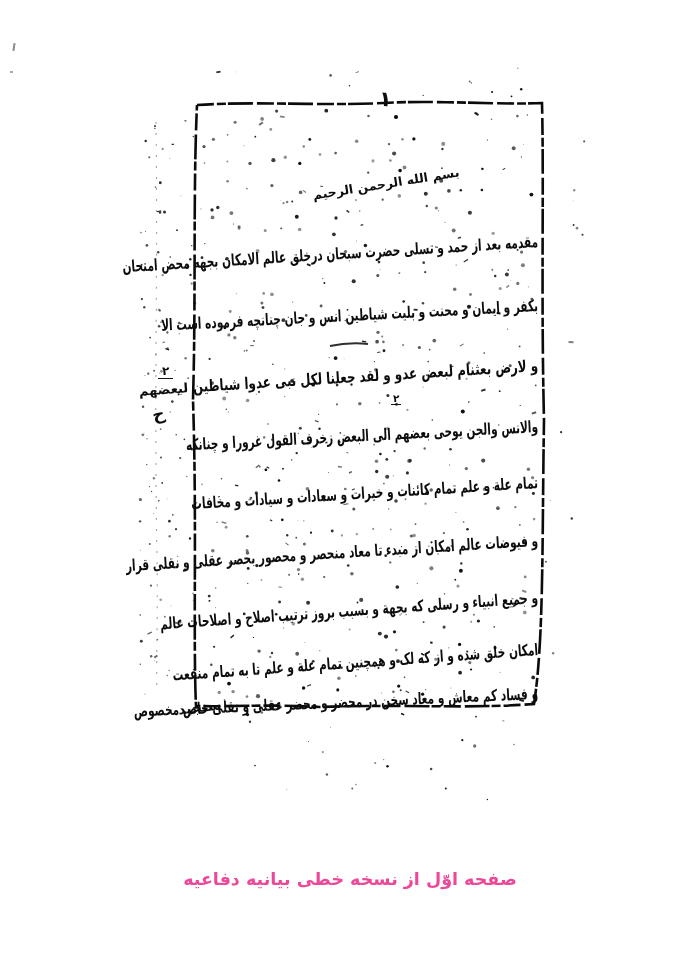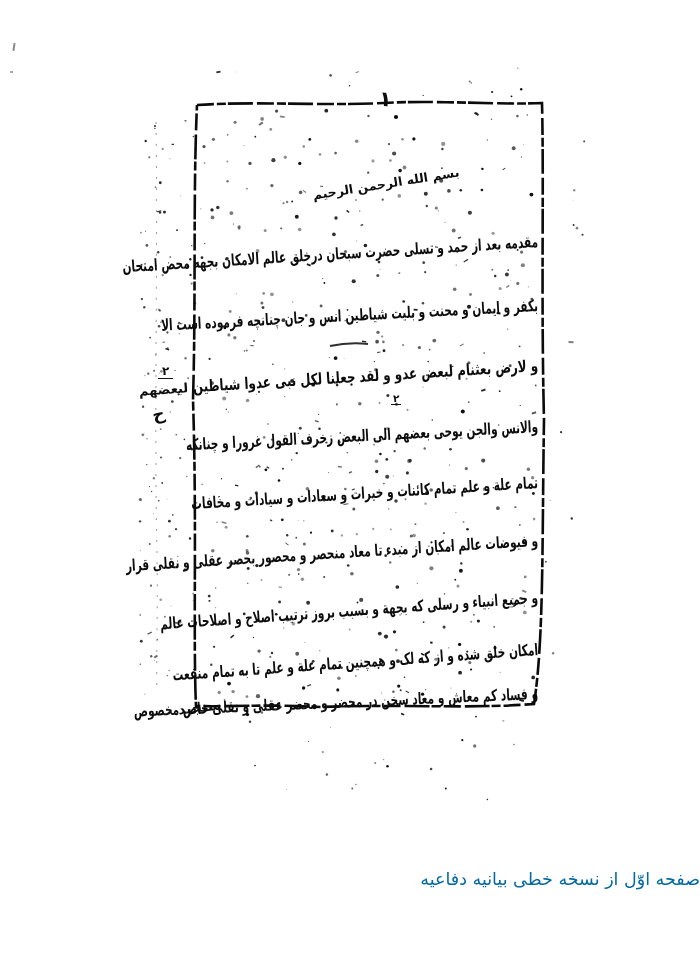--- a/index.html
+++ b/index.html
@@ -36,22 +36,22 @@
   }
   .inline-ref{
     position:absolute;left:391px;top:392px;font-size:10.5px;font-weight:700;
     border-bottom:1px solid #111;padding:0 2px;
   }
   .catchword{
     position:absolute;left:178px;top:699px;font-size:14px;font-weight:700;
     direction:rtl;transform:rotate(-7deg);letter-spacing:.5px;
   }
   .caption{
-    position:absolute;left:0;right:0;top:869px;text-align:right;
-    direction:rtl;font-size:17.5px;font-weight:400;letter-spacing:.2px;color:#0369a1;
+    position:absolute;left:0;right:0;top:869px;text-align:center;
+    direction:rtl;font-size:17.5px;font-weight:700;letter-spacing:.2px;color:#ec4899;
   }
   .edge-mark-a{position:absolute;left:13px;top:43px;width:2px;height:8px;background:#8a8a8a;transform:rotate(8deg);}
   .edge-mark-b{position:absolute;left:10px;top:71px;width:3px;height:2px;background:#ababab;}
 </style>
 </head>
 <body>
 
 <div id="page" style="background: rgb(255, 255, 255);">
 
   <svg id="artifacts" width="700" height="960" viewBox="0 0 700 960">

